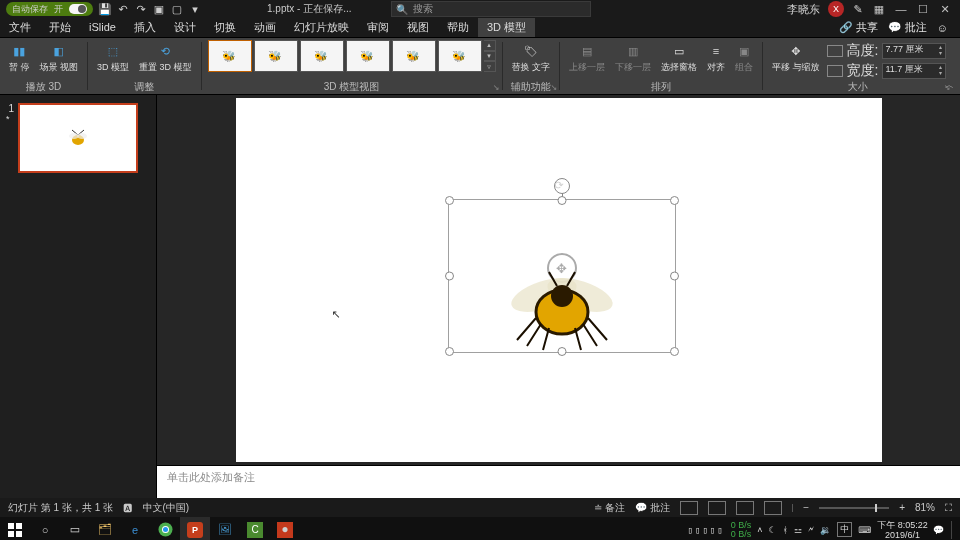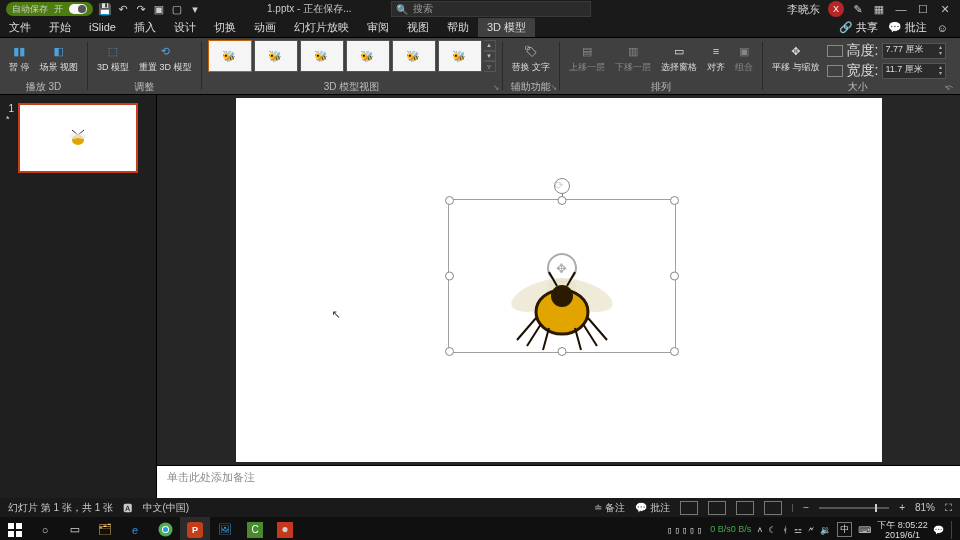--- a/index.html
+++ b/index.html
@@ -365,21 +365,21 @@
     </div>
   <div class="tb-btn" style="color:#4aa3df">🖼</div>
   <div class="tb-btn">
       <span style="background:#4a8a2f;color:#fff;width:16px;height:16px;display:flex;align-items:center;justify-content:center;font-size:10px">C</span>
     </div>
   <div class="tb-btn">
       <span style="background:#c4391c;width:16px;height:16px;display:flex;align-items:center;justify-content:center">⏺</span>
     </div>
   <div class="tb-right">
     <span style="font-family:monospace;letter-spacing:2px">▯▯▯▯▯</span>
-    <div style="display:flex;line-height:9px;color:#3fae49">
+    <div style="display:flex;flex-direction:column;line-height:9px;color:#3fae49">
       <span>0 B/s</span>
       <span>0 B/s</span>
     </div>
     <span>˄</span>
     <span>☾</span>
     <span>ᚼ</span>
     <span>⚍</span>
     <span>🗲</span>
     <span>🔉</span>
     <span style="border:1px solid #777;padding:0 2px">中</span>

